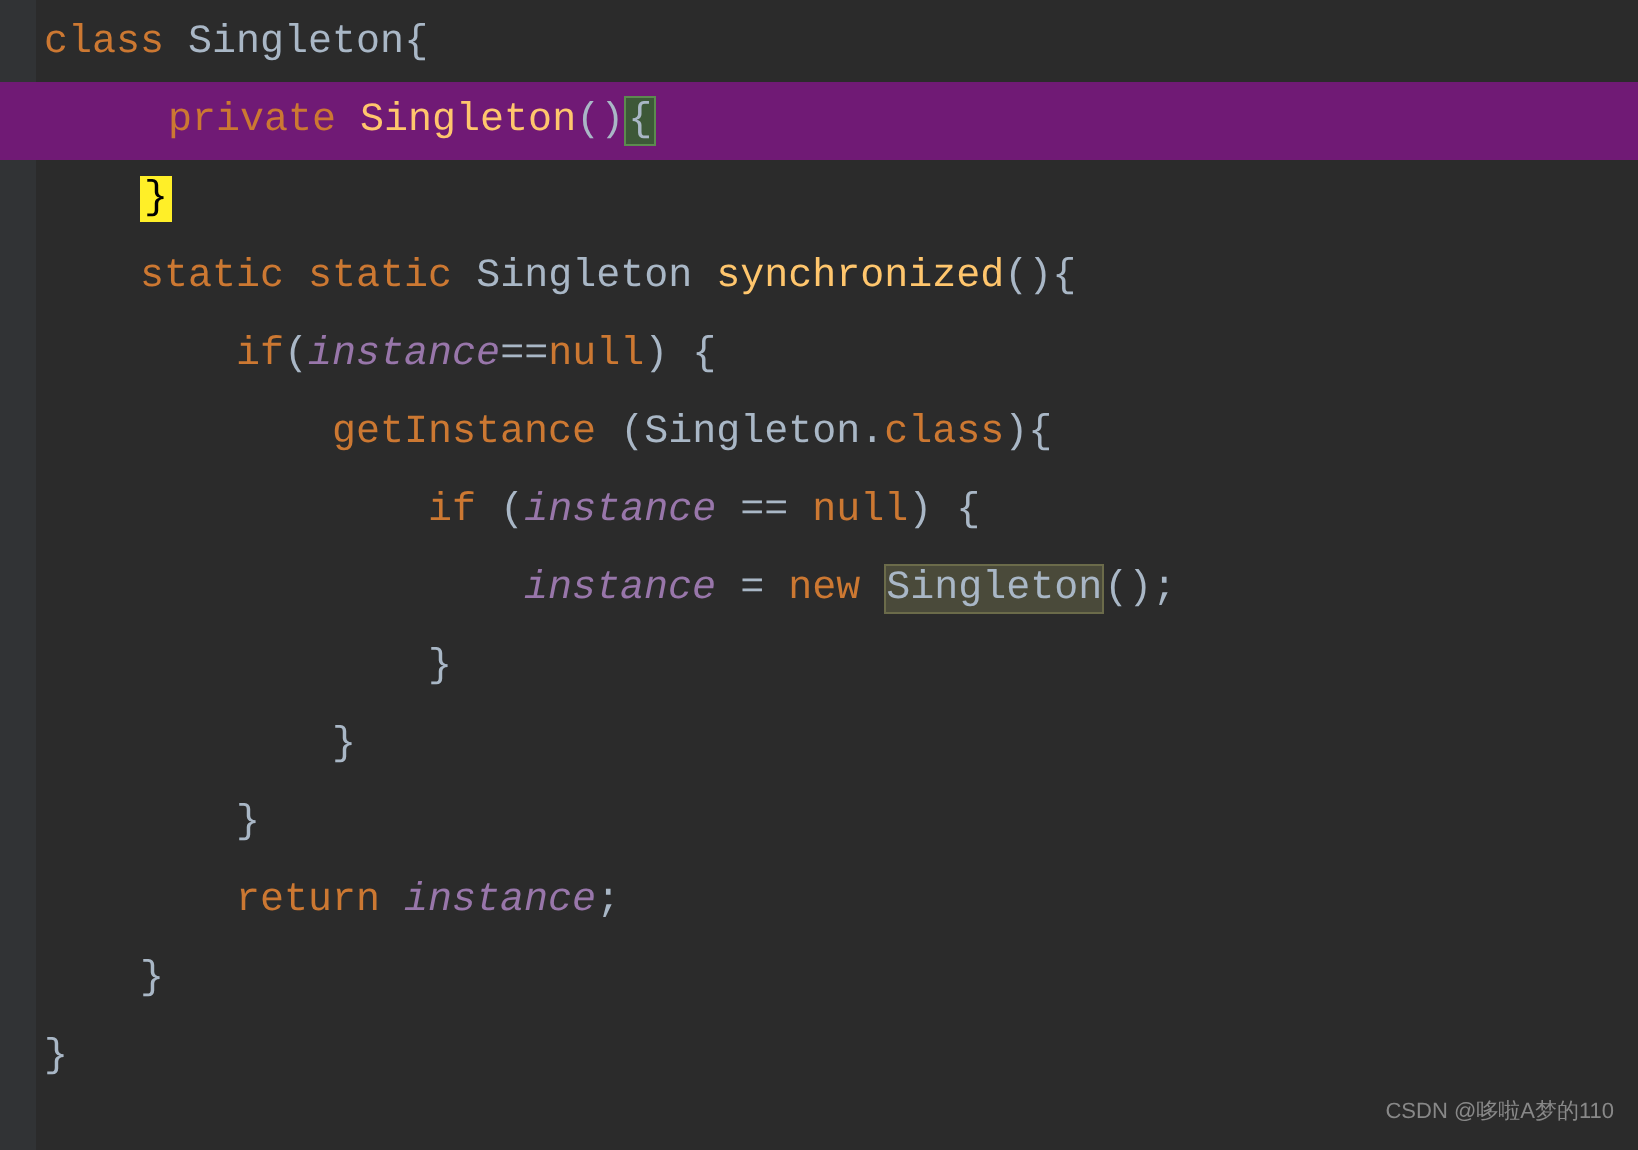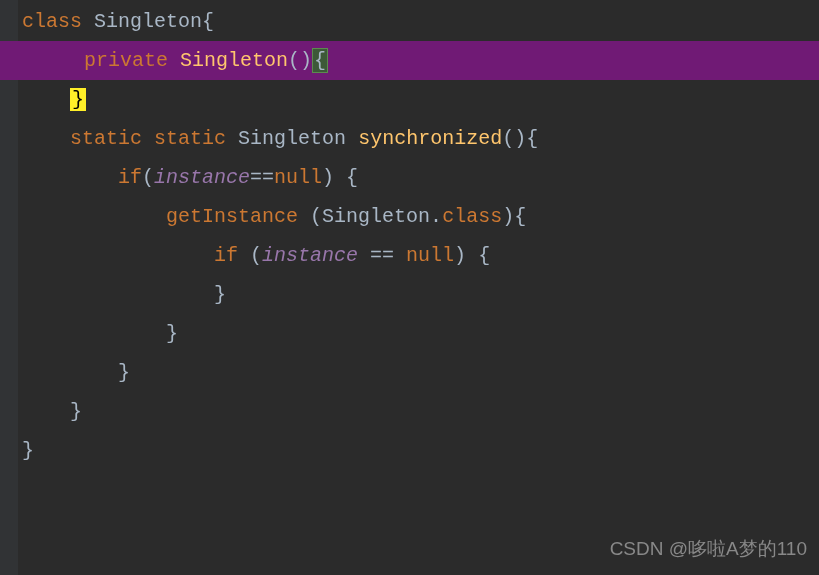--- a/index.html
+++ b/index.html
@@ -55,21 +55,21 @@
     }
     .match-highlight {
       background: #4a4a3a;
       border: 1px solid #6b6b4a;
     }
     .watermark {
       position: absolute;
       bottom: 8px;
       right: 12px;
       color: #888;
-      font-size: 19px;
+      font-size: 11px;
       font-family: sans-serif;
     }
   </style>
 </head>
 <body>
 
 <div class="gutter"></div>
 
 <div class="editor">
 
@@ -81,27 +81,29 @@
 <div class="line">    <span class="yellow-brace">}</span></div>
 
 <div class="line">    <span class="keyword">static</span> <span class="keyword">static</span> <span class="type">Singleton</span> <span class="method">synchronized</span><span>()</span><span>{</span></div>
 
 <div class="line">        <span class="keyword">if</span><span>(</span><span class="field-italic">instance</span><span>==</span><span class="keyword">null</span><span>)</span><span> {</span></div>
 
 <div class="line">            <span class="keyword">getInstance</span><span> (</span><span class="type">Singleton</span><span>.</span><span class="keyword">class</span><span>)</span><span>{</span></div>
 
 <div class="line">                <span class="keyword">if</span><span> (</span><span class="field-italic">instance</span><span> == </span><span class="keyword">null</span><span>)</span><span> {</span></div>
 
+<div class="line">                    <span class="field-italic">instance</span><span> = </span><span class="keyword">new</span> <span class="match-highlight">Singleton</span><span>()</span><span>;</span></div>
 
 <div class="line">                <span>}</span></div>
 
 <div class="line">            <span>}</span></div>
 
 <div class="line">        <span>}</span></div>
 
+<div class="line">        <span class="keyword">return</span> <span class="field-italic">instance</span><span>;</span></div>
 
 <div class="line">    <span>}</span></div>
 
 <div class="line"><span>}</span></div>
 
 </div>
 
 <div class="watermark">CSDN @哆啦A梦的110</div>
 
 </body></html>

